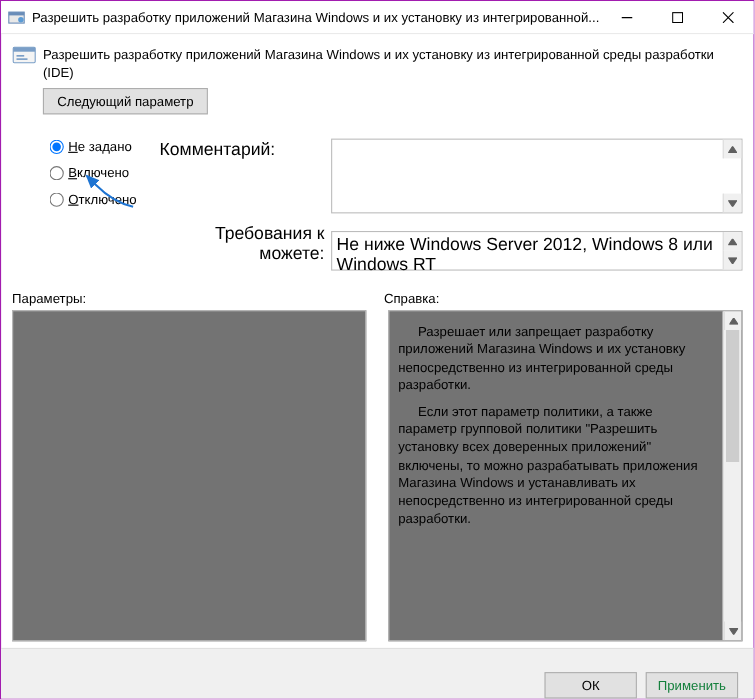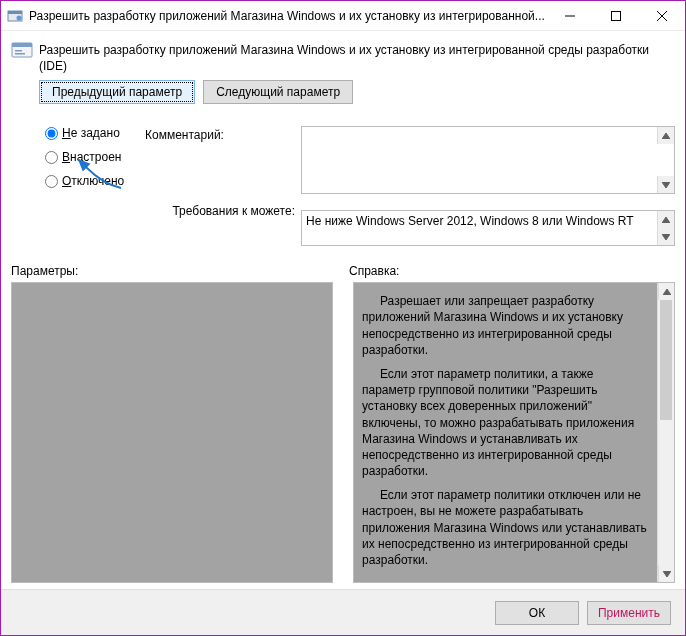--- a/index.html
+++ b/index.html
@@ -11,44 +11,44 @@
   .winbtns { display:flex; height:100%;}
   .winbtn { width:46px; height:100%; display:flex; align-items:center; justify-content:center; font-family:Arial,sans-serif;}
   .winbtn svg { stroke:#000; stroke-width:1;}
   .content { flex:1; padding:8px 10px 6px 10px; display:flex; flex-direction:column; position:relative; overflow:hidden;}
   .header-row { display:flex; align-items:flex-start; gap:6px; margin-bottom:6px;}
   .header-row .appico { width:22px; height:22px; flex:0 0 auto;}
   .policy-title { font-size:12px; line-height:1.3; padding-top:4px;}
   .navbtns { display:flex; gap:8px; margin-top:6px;}
   .btn { border:1px solid #adadad; background:#e1e1e1; padding:4px 12px; font-size:12px; cursor:default;}
   .btn.focus { border:1px solid #7eb4ea; outline:1px dotted #000; outline-offset:-3px; background:#e5f1fb;}
-  .btn.disabled { color:#be185d;}
+  .btn.disabled { color:#15803d;}
   .midarea { margin-top:16px; display:grid; grid-template-columns:128px 150px 1fr; column-gap:6px;}
   .radio-col { display:flex; flex-direction:column; gap:10px; position:relative;}
   .radio-item { display:flex; align-items:center; gap:4px;padding-left:34px;}
   .radio-item input { margin:0;}
   .radio-item label { font-size:12px;}
   .radio-item label .ul { text-decoration:underline;}
-  .label-col { font-size:12px; padding-top:2px;}
+  .label-col { font-size:16px; padding-top:2px;}
   .field-col { }
   .textarea { border:1px solid #bcbcbc; background:#fff; width:100%; height:68px; position:relative; font-size:12px; padding:3px 20px 3px 4px;}
-  .req-box { border:1px solid #bcbcbc; background:#fff; width:100%; height:36px; position:relative; font-size:12px; padding:3px 20px 3px 4px; margin-top:8px;}
+  .req-box { border:1px solid #bcbcbc; background:#fff; width:100%; height:36px; position:relative; font-size:16px; padding:3px 20px 3px 4px; margin-top:8px;}
   .scrollbtn { position:absolute; right:0; width:17px; height:17px; background:#f0f0f0; display:flex; align-items:center; justify-content:center; border-left:1px solid #dcdcdc;}
   .scrollbtn.top { top:0;}
   .scrollbtn.bot { bottom:0;}
   .scrollbtn svg { stroke:#606060; fill:#606060;}
   .row2 { margin-top:8px; display:grid; grid-template-columns:128px 150px 1fr; column-gap:6px; align-items:start;}
   .arrow { position:absolute; left:36px; top:28px; pointer-events:none;}
   .lower-labels { margin-top:18px; display:grid; grid-template-columns:1fr 1fr; column-gap:20px; font-size:12px;gap:12px;}
   .panes { margin-top:4px; flex:1; display:grid; grid-template-columns:1fr 1fr; column-gap:20px; min-height:0;}
-  .pane { border:1px solid #bcbcbc; background:#a3a3a3; position:relative; overflow:hidden; font-size:12px;}
+  .pane { border:1px solid #bcbcbc; background:#737373; position:relative; overflow:hidden; font-size:12px;}
   .pane .inner { position:absolute; inset:0 17px 0 0; padding:10px 8px; overflow:hidden; line-height:1.35;}
   .pane .vscroll { position:absolute; top:0; right:0; bottom:0; width:17px; background:#f0f0f0; border-left:1px solid #dcdcdc;}
   .pane .vscroll .thumb { position:absolute; left:2px; right:2px; top:17px; height:120px; background:#cdcdcd;}
-  .footer { height:46px; border-top:1px solid #e0e0e0; display:flex; align-items:center; justify-content:flex-end; padding:0 14px; gap:8px; background:#f0f0f0;}
+  .footer { height:46px; border-top:1px solid #e0e0e0; display:flex; align-items:flex-end; justify-content:flex-end; padding:0 14px; gap:8px; background:#f0f0f0;}
   .footer .btn { width:84px; text-align:center; padding:4px 0;}
   p { margin:0 0 8px 0; text-indent:18px;}
 </style>
 </head>
 <body>
 
 <div class="window">
 
   <div class="titlebar">
     <span class="ico">
@@ -86,35 +86,34 @@
         <svg width="22" height="22" viewBox="0 0 22 22">
           <rect x="1" y="4" width="20" height="14" rx="1" fill="#f4f4f4" stroke="#7a9ec7" stroke-width="1"></rect>
           <rect x="1" y="4" width="20" height="4" fill="#7a9ec7"></rect>
           <rect x="4" y="11" width="7" height="1.5" fill="#7a9ec7"></rect>
           <rect x="4" y="14" width="10" height="1.5" fill="#7a9ec7"></rect>
         </svg>
       </span>
       <div style="flex:1">
         <div class="policy-title">Разрешить разработку приложений Магазина Windows и их установку из интегрированной среды разработки (IDE)</div>
         <div class="navbtns">
-          <div class="btn focus">Предыдущий параметр</div>
           <div class="btn">Следующий параметр</div>
         </div>
       </div>
     </div>
 
     <div class="midarea">
       <div class="radio-col">
         <div class="radio-item">
           <input type="radio" name="st" checked="" style="">
           <label><span class="ul">Н</span><span>е задано</span></label>
         </div>
         <div class="radio-item">
           <input type="radio" name="st" style="">
-          <label><span class="ul">В</span><span>настроен</span></label>
+          <label><span class="ul">В</span><span>ключено</span></label>
         </div>
         <div class="radio-item">
           <input type="radio" name="st" style="">
           <label><span class="ul">О</span><span>тключено</span></label>
         </div>
         <svg class="arrow" width="78" height="38">
           <defs>
             <marker id="ah" markerWidth="8" markerHeight="8" refX="6" refY="4" orient="auto">
               <path d="M0,1 L7,4 L0,7 Z" fill="#1e74d2"></path>
             </marker>
@@ -168,21 +167,20 @@
     </div>
 
     <div class="panes">
       <div class="pane">
         <div class="inner"></div>
       </div>
       <div class="pane">
         <div class="inner">
           <p>Разрешает или запрещает разработку приложений Магазина Windows и их установку непосредственно из интегрированной среды разработки.</p>
           <p>Если этот параметр политики, а также параметр групповой политики "Разрешить установку всех доверенных приложений" включены, то можно разрабатывать приложения Магазина Windows и устанавливать их непосредственно из интегрированной среды разработки.</p>
-          <p>Если этот параметр политики отключен или не настроен, вы не можете разрабатывать приложения Магазина Windows или устанавливать их непосредственно из интегрированной среды разработки.</p>
         </div>
         <div class="vscroll">
           <div class="scrollbtn top" style="position:absolute;left:0;right:0;width:auto;">
             <svg width="8" height="6">
                 <path d="M0,6 L4,0 L8,6 Z"></path>
               </svg>
           </div>
           <div class="thumb"></div>
           <div class="scrollbtn bot" style="position:absolute;left:0;right:0;width:auto;">
             <svg width="8" height="6">

